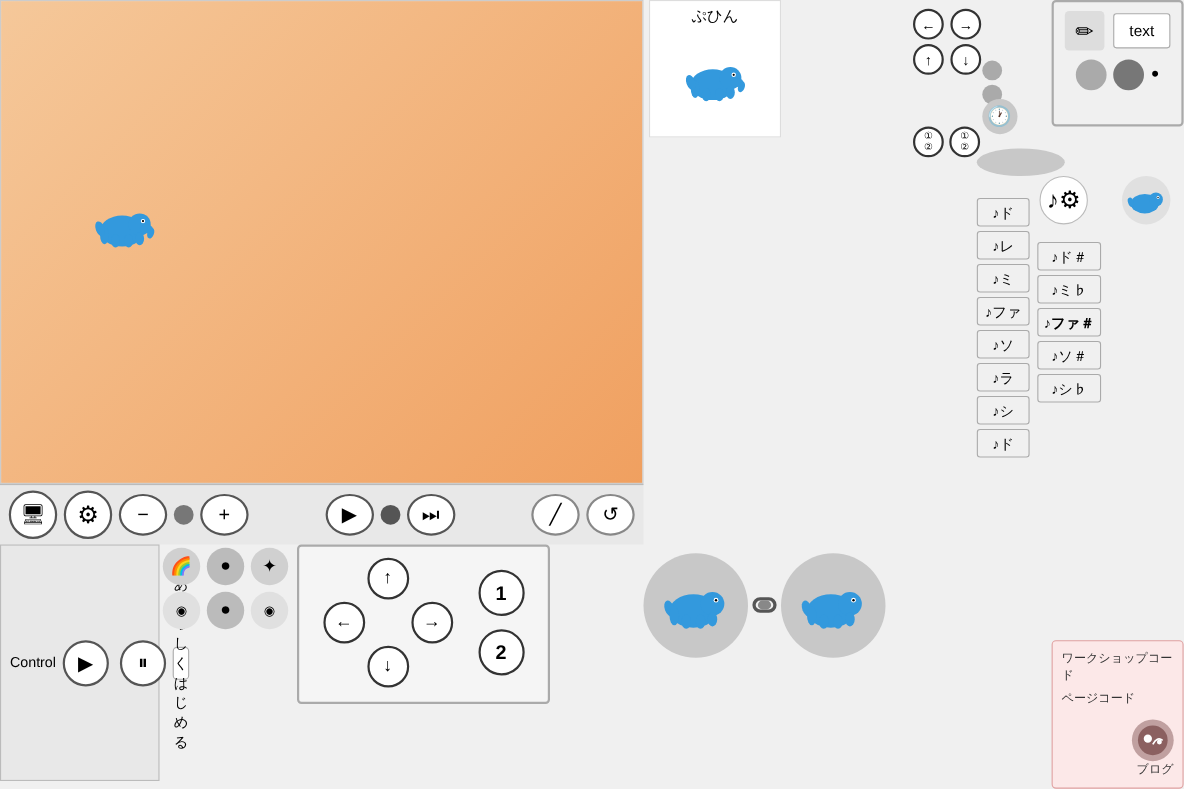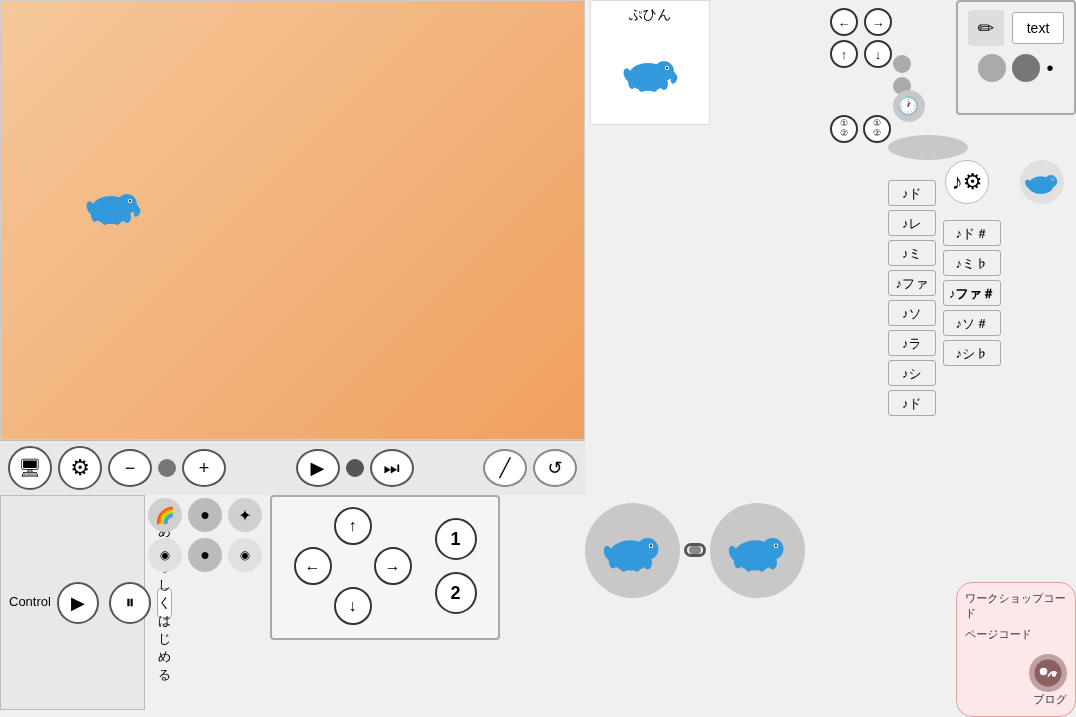--- a/index.html
+++ b/index.html
@@ -277,21 +277,21 @@
     }
 
     
     #workshop-panel {
       position: absolute;
       right: 0; bottom: 0;
       width: 120px;
       height: 135px;
       background: #fce8e8;
       border: 1px solid #e0a0a0;
-      border-radius: 16px;
+      border-radius: 4px;
       padding: 8px;
       font-size: 12px;
     }
 
     
     #bottom-left-icons {
       position: absolute;
       left: 148px; top: 498px;
       display: grid;
       grid-template-columns: 36px 36px 36px;

